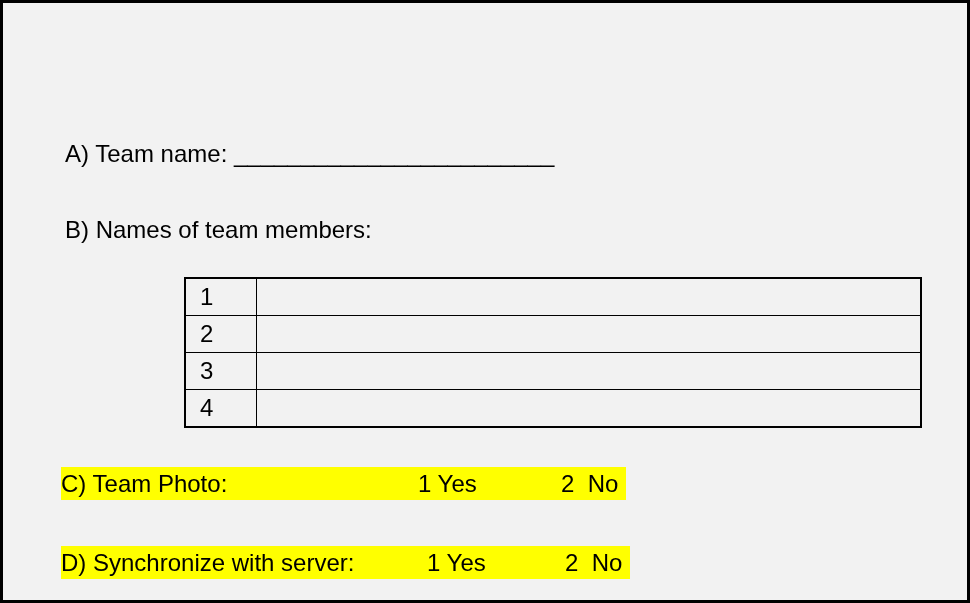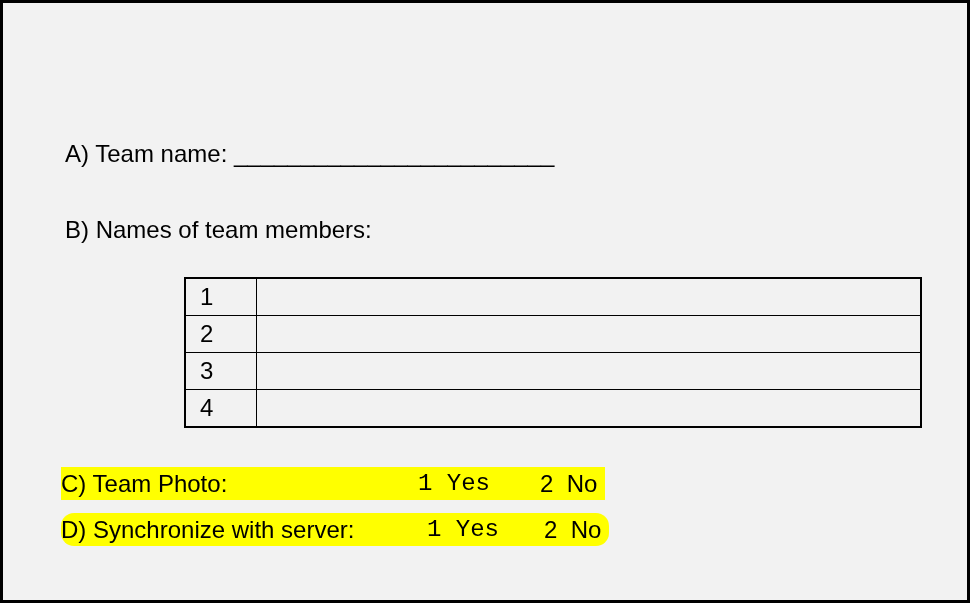--- a/index.html
+++ b/index.html
@@ -51,28 +51,28 @@
   .hl-line {
     position: absolute;
     display: flex;
     align-items: center;
     height: 33px;
     background: var(--hl, #ffff00);
     font-size: 24px;
     padding-right: 8px;
   }
   .hl-c { left: 58px; top: 464px; }
-  .hl-d { left: 58px; top: 510px; border-radius: 13px; }
+  .hl-d { left: 58px; top: 543px; }
   .hl-line .lbl { display: inline-block; white-space: pre; }
   .hl-c .lbl { width: 357px; }
   .hl-d .lbl { width: 366px; }
-  .hl-line .opt1 { display: inline-block; white-space: pre; font-family: Liberation Mono, monospace; }
+  .hl-line .opt1 { display: inline-block; white-space: pre; }
   .hl-c .opt1 { width: 122px; }
   .hl-d .opt1 { width: 117px; }
-  .hl-line .opt2 { display: inline-block; white-space: pre; }
+  .hl-line .opt2 { display: inline-block; white-space: pre; margin-left: 21px; }
 </style>
 </head>
 <body>
 
 <div class="page">
 
 
   <div class="line q-b">
     <span>B) Names of team members:</span>
   </div>

